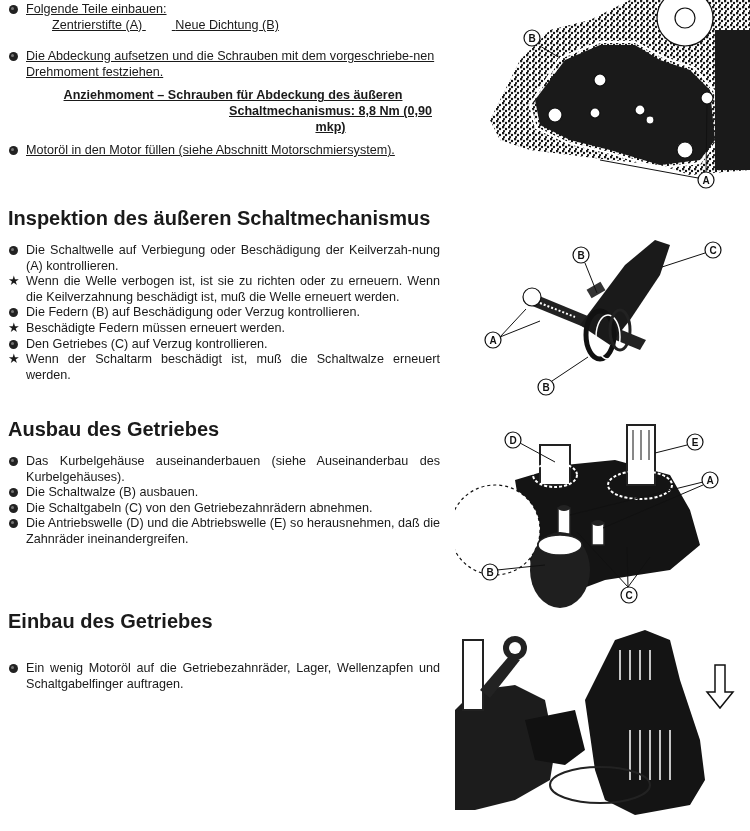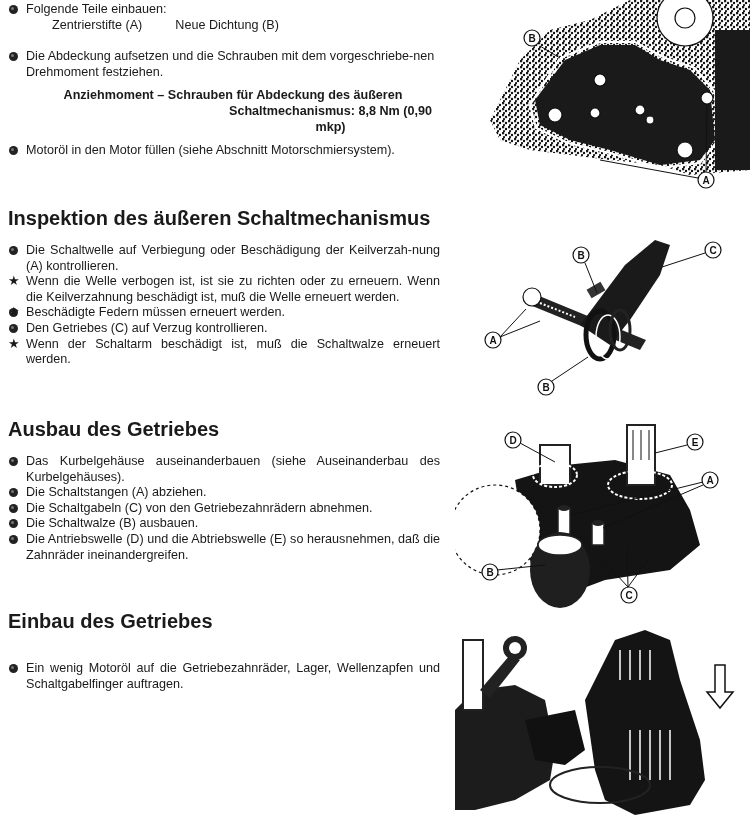--- a/index.html
+++ b/index.html
@@ -24,21 +24,21 @@
     .torque { padding-left: 18px; margin-top: 8px; font-weight: bold; text-align: center; }
     .torque .l2 { padding-left: 195px; }
     .fig { position: absolute; }
     .callout circle { fill: #fff; stroke: #111; stroke-width: 1.2; }
     .callout text { font-family: "Liberation Sans", sans-serif; font-size: 10px; font-weight: bold; fill: #111; text-anchor: middle; }
     .callout line { stroke: #111; stroke-width: 1; }
   </style>
 </head>
 <body>
 
-<div class="block" style="top:2px;">
+<div class="block" style="top:2px;text-decoration:underline;">
   <div class="item">
     <span class="bullet"></span>
     <span>Folgende Teile einbauen:</span>
   </div>
   <div class="indent2">
     <span>Zentrierstifte (A)</span>
     <span style="display:inline-block;width:26px;"></span>
     <span>Neue Dichtung (B)</span>
   </div>
   <div class="item" style="margin-top:16px;">
@@ -60,20 +60,21 @@
   <div class="item">
     <span class="bullet"></span>
     <span>Die Schaltwelle auf Verbiegung oder Beschädigung der Keilverzah-nung (A) kontrollieren.</span>
   </div>
   <div class="item">
     <span class="star">★</span>
     <span>Wenn die Welle verbogen ist, ist sie zu richten oder zu erneuern. Wenn die Keilverzahnung beschädigt ist, muß die Welle erneuert werden.</span>
   </div>
   <div class="item">
     <span class="bullet"></span>
+    <span>Die Federn (B) auf Beschädigung oder Verzug kontrollieren.</span>
   </div>
   <div class="item">
     <span class="star">★</span>
     <span>Beschädigte Federn müssen erneuert werden.</span>
   </div>
   <div class="item">
     <span class="bullet"></span>
     <span>Den Getriebes (C) auf Verzug kontrollieren.</span>
   </div>
   <div class="item">
@@ -83,29 +84,25 @@
 </div>
 
 <div class="h" style="top:418px;">Ausbau des Getriebes</div>
 <div class="block justify" style="top:446px;">
   <div class="item">
     <span class="bullet"></span>
     <span>Das Kurbelgehäuse auseinanderbauen (siehe Auseinanderbau des Kurbelgehäuses).</span>
   </div>
   <div class="item">
     <span class="bullet"></span>
-    <span>Die Schaltstangen (A) abziehen.</span>
+    <span>Die Schaltwalze (B) ausbauen.</span>
   </div>
   <div class="item">
     <span class="bullet"></span>
     <span>Die Schaltgabeln (C) von den Getriebezahnrädern abnehmen.</span>
-  </div>
-  <div class="item">
-    <span class="bullet"></span>
-    <span>Die Schaltwalze (B) ausbauen.</span>
   </div>
   <div class="item">
     <span class="bullet"></span>
     <span>Die Antriebswelle (D) und die Abtriebswelle (E) so herausnehmen, daß die Zahnräder ineinandergreifen.</span>
   </div>
 </div>
 
 <div class="h" style="top:610px;">Einbau des Getriebes</div>
 <div class="block justify" style="top:653px;">
   <div class="item">

